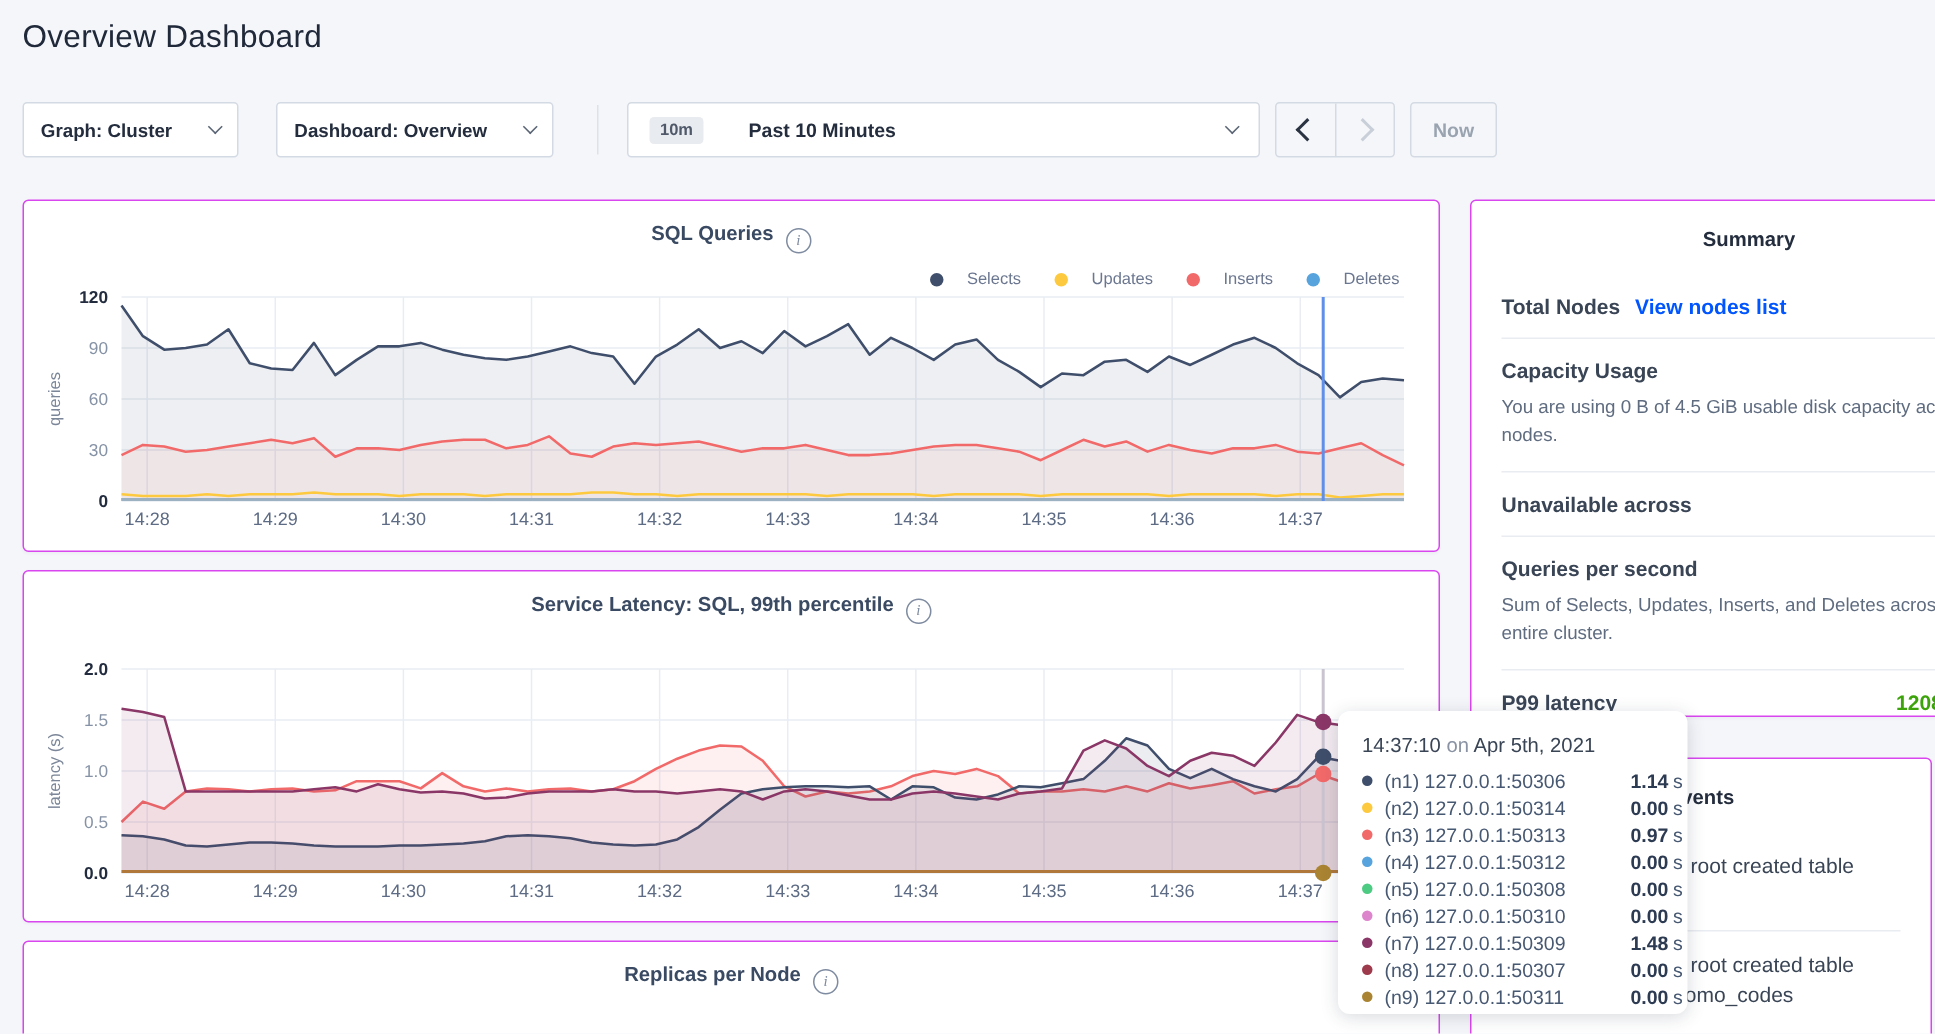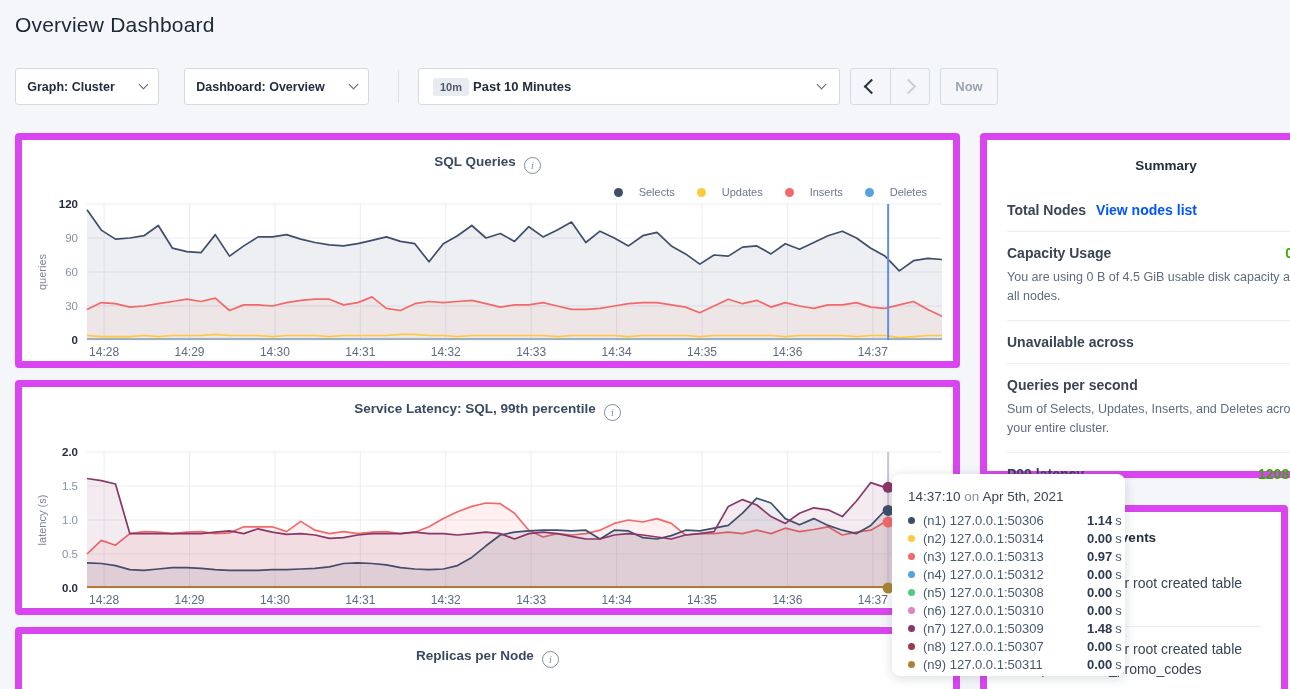--- a/index.html
+++ b/index.html
@@ -1,32 +1,32 @@
 <!DOCTYPE html>
 <html><head>
 <meta charset="utf-8">
 <style>
   html,body{margin:0;padding:0}
   body{width:1290px;height:689px;position:relative;overflow:hidden;background:#f5f6fa;
        font-family:"Liberation Sans",sans-serif;color:#394455}
-  .card{position:absolute;background:#fff;border:7px solid #d946ef;border-radius:4px;
+  .card{position:absolute;background:#fff;border:1px solid #d946ef;border-radius:4px;
         box-shadow:0 1px 2px rgba(40,50,70,.04);box-sizing:border-box}
   #page-title{position:absolute;left:15px;top:13px;font-size:21px;color:#20293a;letter-spacing:.2px}
   
   .dropdown{position:absolute;top:68px;height:37px;background:#fff;border:1px solid #d4dae3;
             border-radius:3px;display:flex;align-items:center;justify-content:center;gap:25px;
             font-size:12.5px;font-weight:bold;color:#242d3d;cursor:pointer;box-sizing:border-box}
   .chev{width:6px;height:6px;border-right:1.5px solid #5a6474;border-bottom:1.5px solid #5a6474;
         transform:rotate(45deg);margin-top:-4px}
   #toolbar-divider{position:absolute;left:398px;top:70px;height:33px;width:1px;background:#dde1e8}
   #time-selector{position:absolute;left:418px;top:68px;width:422px;height:37px;background:#fff;
                  border:1px solid #d4dae3;border-radius:3px;display:flex;align-items:center;
                  box-sizing:border-box;padding:0 14px;cursor:pointer}
   #time-badge{background:#e8ebef;color:#50596a;font-size:11px;font-weight:bold;border-radius:3px;
-              padding:3px 7px;margin-right:4px}
+              padding:3px 7px;margin-right:30px}
   #time-label{font-size:13px;font-weight:bold;color:#242d3d;flex:1}
   #arrow-group{position:absolute;left:850px;top:68px;width:80px;height:37px;border:1px solid #d4dae3;
                border-radius:3px;display:flex;box-sizing:border-box}
   .arrow-btn{width:40px;display:flex;align-items:center;justify-content:center;cursor:pointer}
   .arrow-btn+.arrow-btn{border-left:1px solid #d4dae3}
   .chev-big{width:9px;height:9px;border-right:2px solid #2a3342;border-bottom:2px solid #2a3342}
   .chev-left{transform:rotate(135deg);margin-left:3px}
   .chev-right{transform:rotate(-45deg);border-color:#c9cfd8;margin-right:3px}
   #now-btn{position:absolute;left:940px;top:68px;width:58px;height:37px;border:1px solid #d4dae3;
            border-radius:3px;display:flex;align-items:center;justify-content:center;

